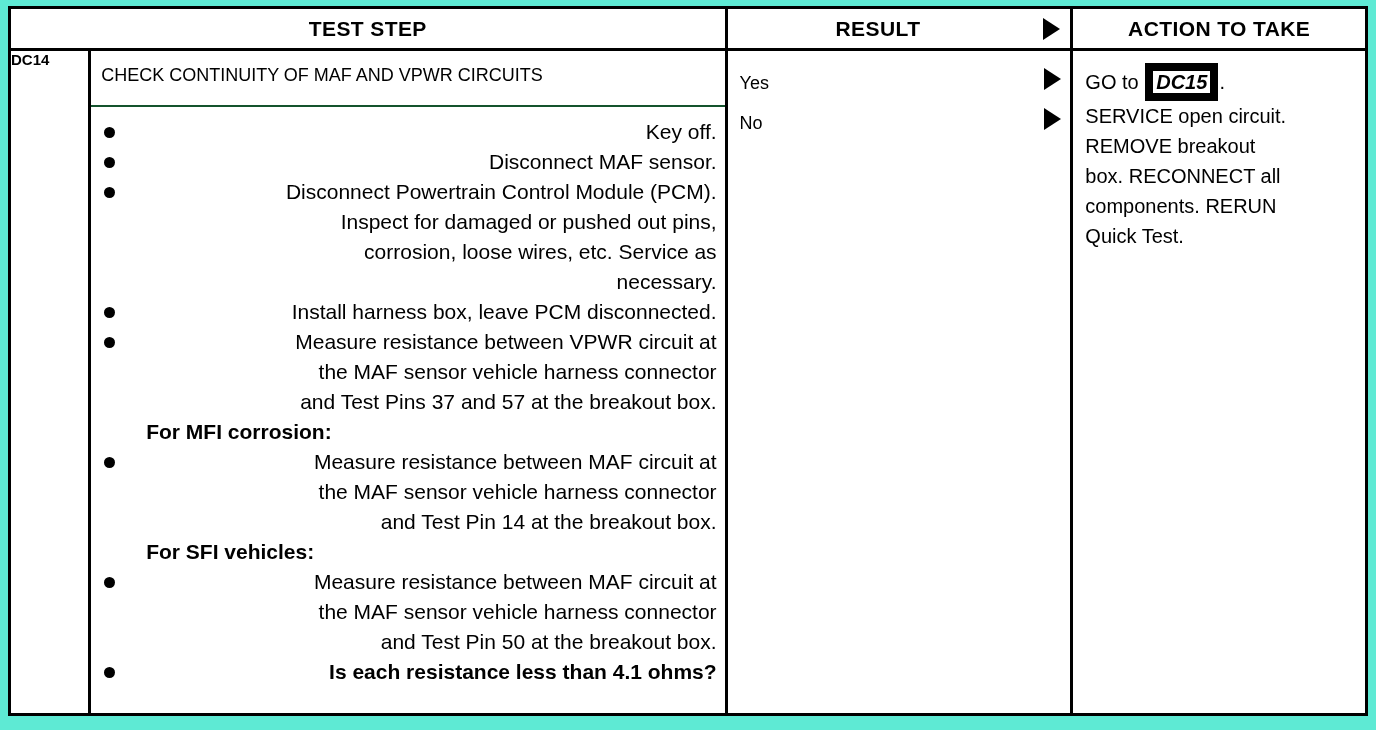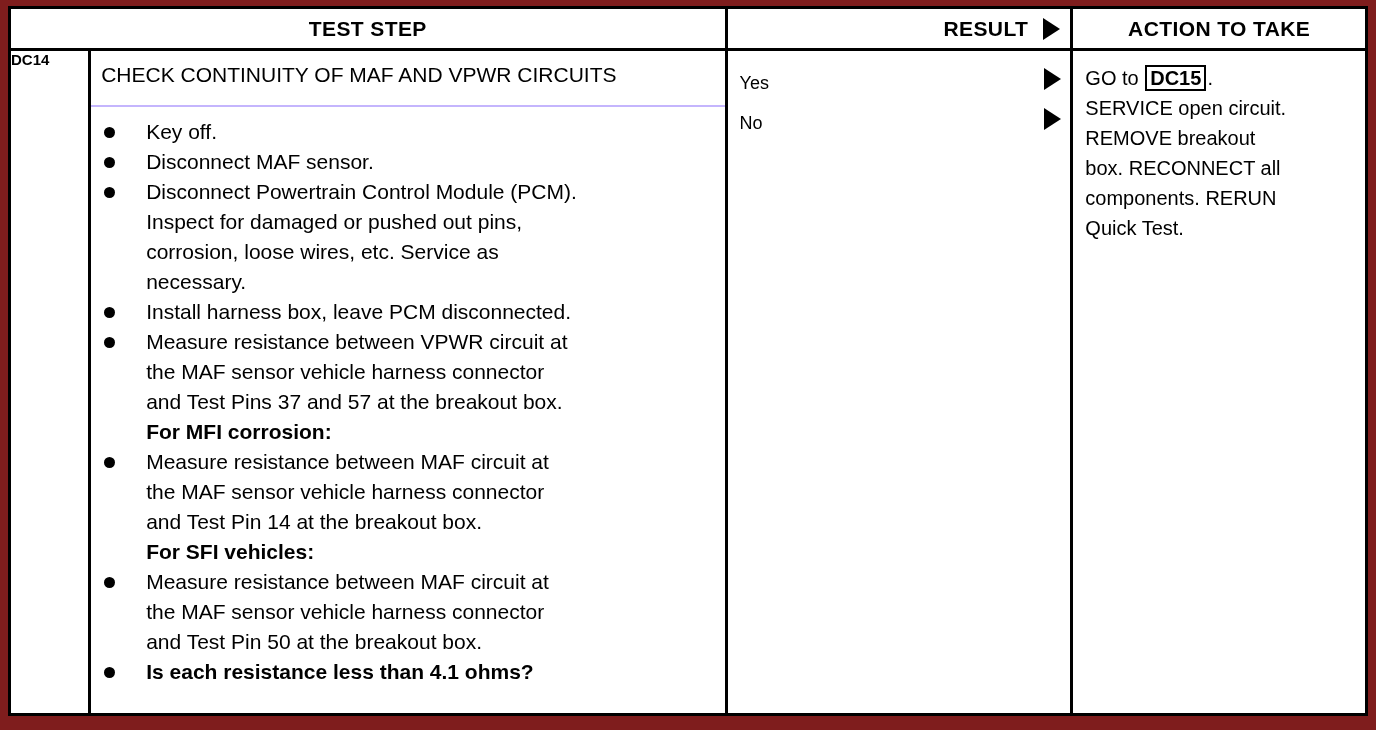--- a/index.html
+++ b/index.html
@@ -13,21 +13,21 @@
     height: 730px;
     font-family: "Liberation Sans", sans-serif;
     color: #000000;
     overflow: hidden;
   }
 
   .sheet {
     position: relative;
     width: 1376px;
     height: 730px;
-    background: #7f1d1d;
+    background: #5eead4;
   }
 
   
   .dtable {
     position: absolute;
     left: 8px;
     top: 6px;
     width: 1360px;
     height: 710px;
     border-collapse: collapse;
@@ -55,21 +55,21 @@
   .hdr-result   { border-right: 3px solid #000; position: relative; }
   .hdr-action   { }
 
   .hdr-result-inner {
     position: relative;
     display: block;
     height: 100%;
   }
   .hdr-result-label {
     display: block;
-    text-align: right;
+    text-align: center;
     padding-right: 42px;
     line-height: 39px;
   }
   .tri {
     display: inline-block;
     width: 0;
     height: 0;
     border-top: 11px solid transparent;
     border-bottom: 11px solid transparent;
     border-left: 17px solid #000;
@@ -104,38 +104,39 @@
     padding: 0;
     position: relative;
   }
   .cell-action {
     padding: 0;
     position: relative;
   }
 
   
   .step-title {
-    border-bottom: 2px solid #c4b5fd;
-    font-size: 21px;
+    border-bottom: 2px solid #14532d;
+    font-size: 18px;
     line-height: 30px;
     padding: 9px 8px 6px 10px;
     height: 56px;
     box-sizing: border-box;
   }
 
   
   .step-body {
     padding: 10px 8px 0 10px;
     font-size: 21px;
     line-height: 30px;
   }
   .blk {
     position: relative;
     padding-left: 45px;
     margin: 0;
+    text-align: right;
   }
   .blk .bullet {
     position: absolute;
     left: 3px;
     top: 10px;
     width: 11px;
     height: 11px;
     background: #000;
     border-radius: 50%;
   }
@@ -163,24 +164,25 @@
   .action-body {
     padding: 12px 8px 0 12px;
     font-size: 20px;
     line-height: 30px;
   }
   .action-line { white-space: nowrap; }
   .action-par { }
   .boxref {
     display: inline-block;
     font-weight: bold;
-    border: 2px solid #000000;
+    border: 8px solid #000000;
     padding: 0 3px;
     line-height: 22px;
     margin: 0 1px;
+    font-style: italic;
   }
 </style>
 </head>
 <body>
 
 <div class="sheet">
 
   <table class="dtable">
     <colgroup>
       <col class="c-id">

